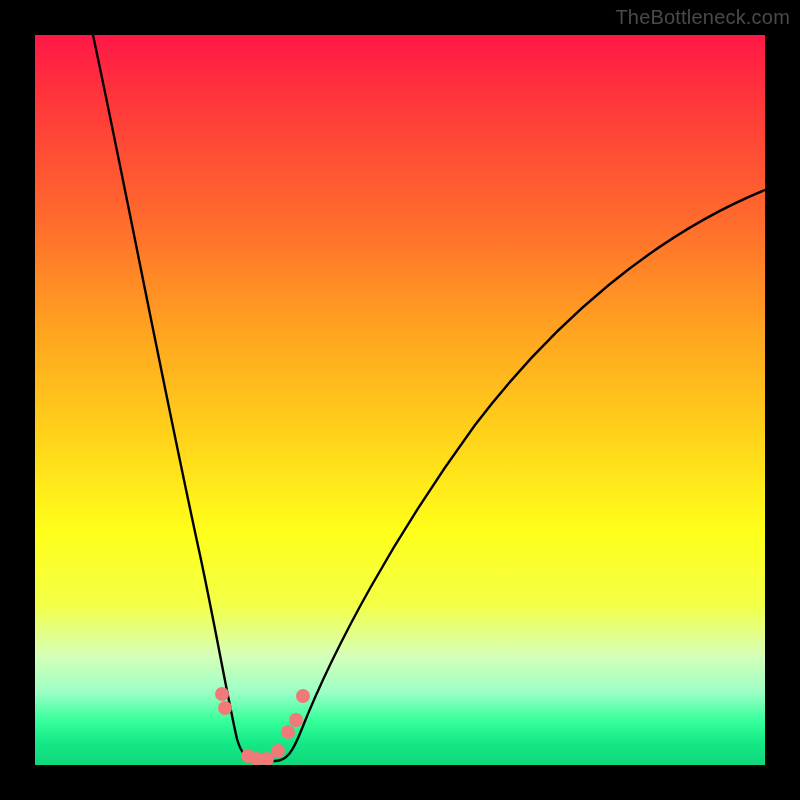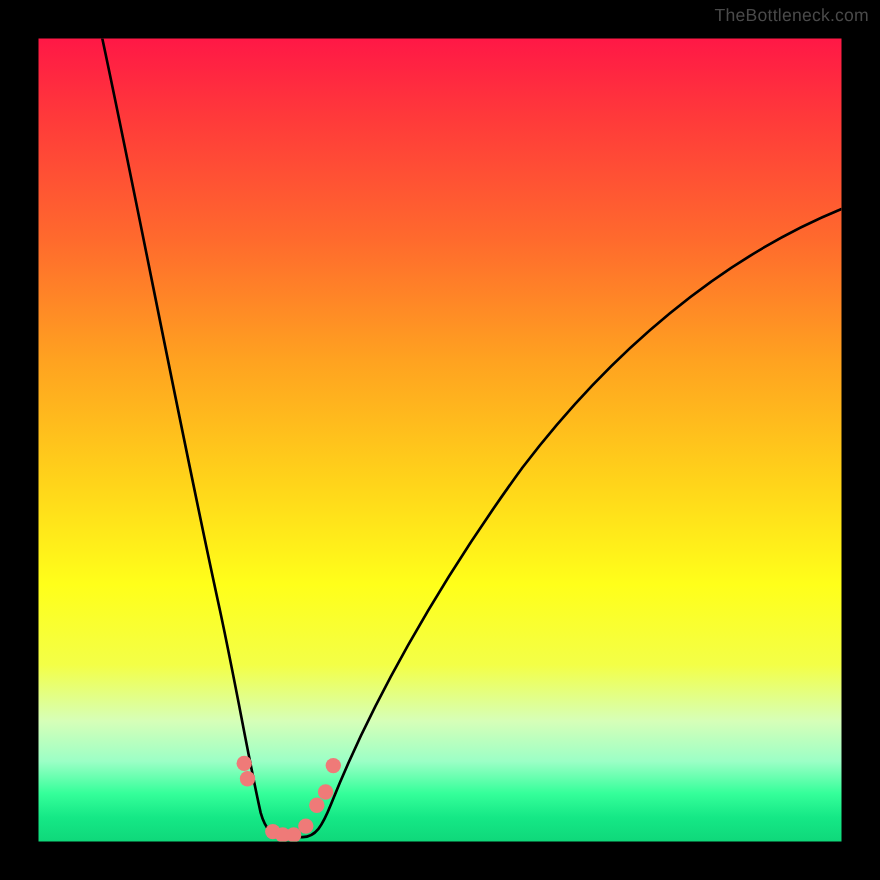--- a/index.html
+++ b/index.html
@@ -45,21 +45,21 @@
     left: 0;
     top: 0;
     width: 730px;
     height: 730px;
   }
   .watermark {
     position: absolute;
     top: 6px;
     right: 10px;
     color: #4a4a4a;
-    font-size: 16px;
+    font-size: 20px;
     letter-spacing: 0.2px;
     font-weight: 500;
   }
 </style>
 </head>
 <body>
 
 <div class="frame">
   <div class="plot">
     <svg class="curve" viewBox="0 0 730 730" preserveAspectRatio="none">

